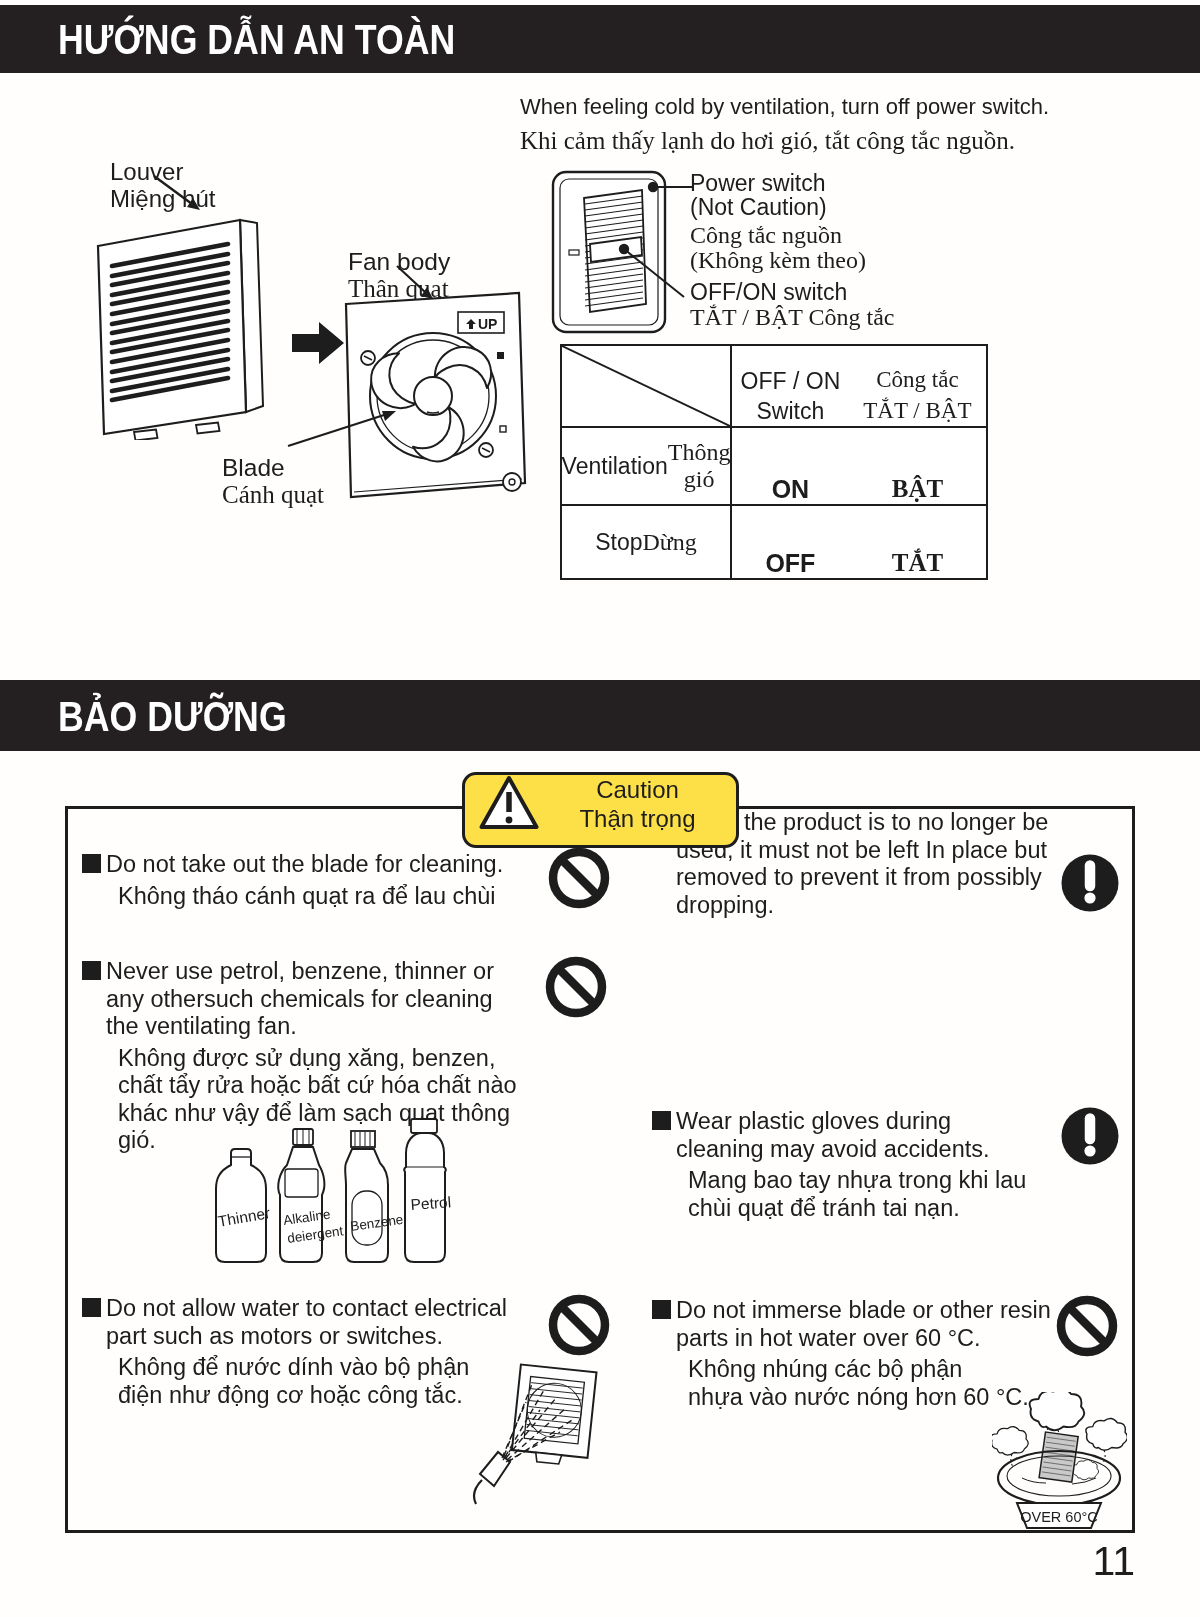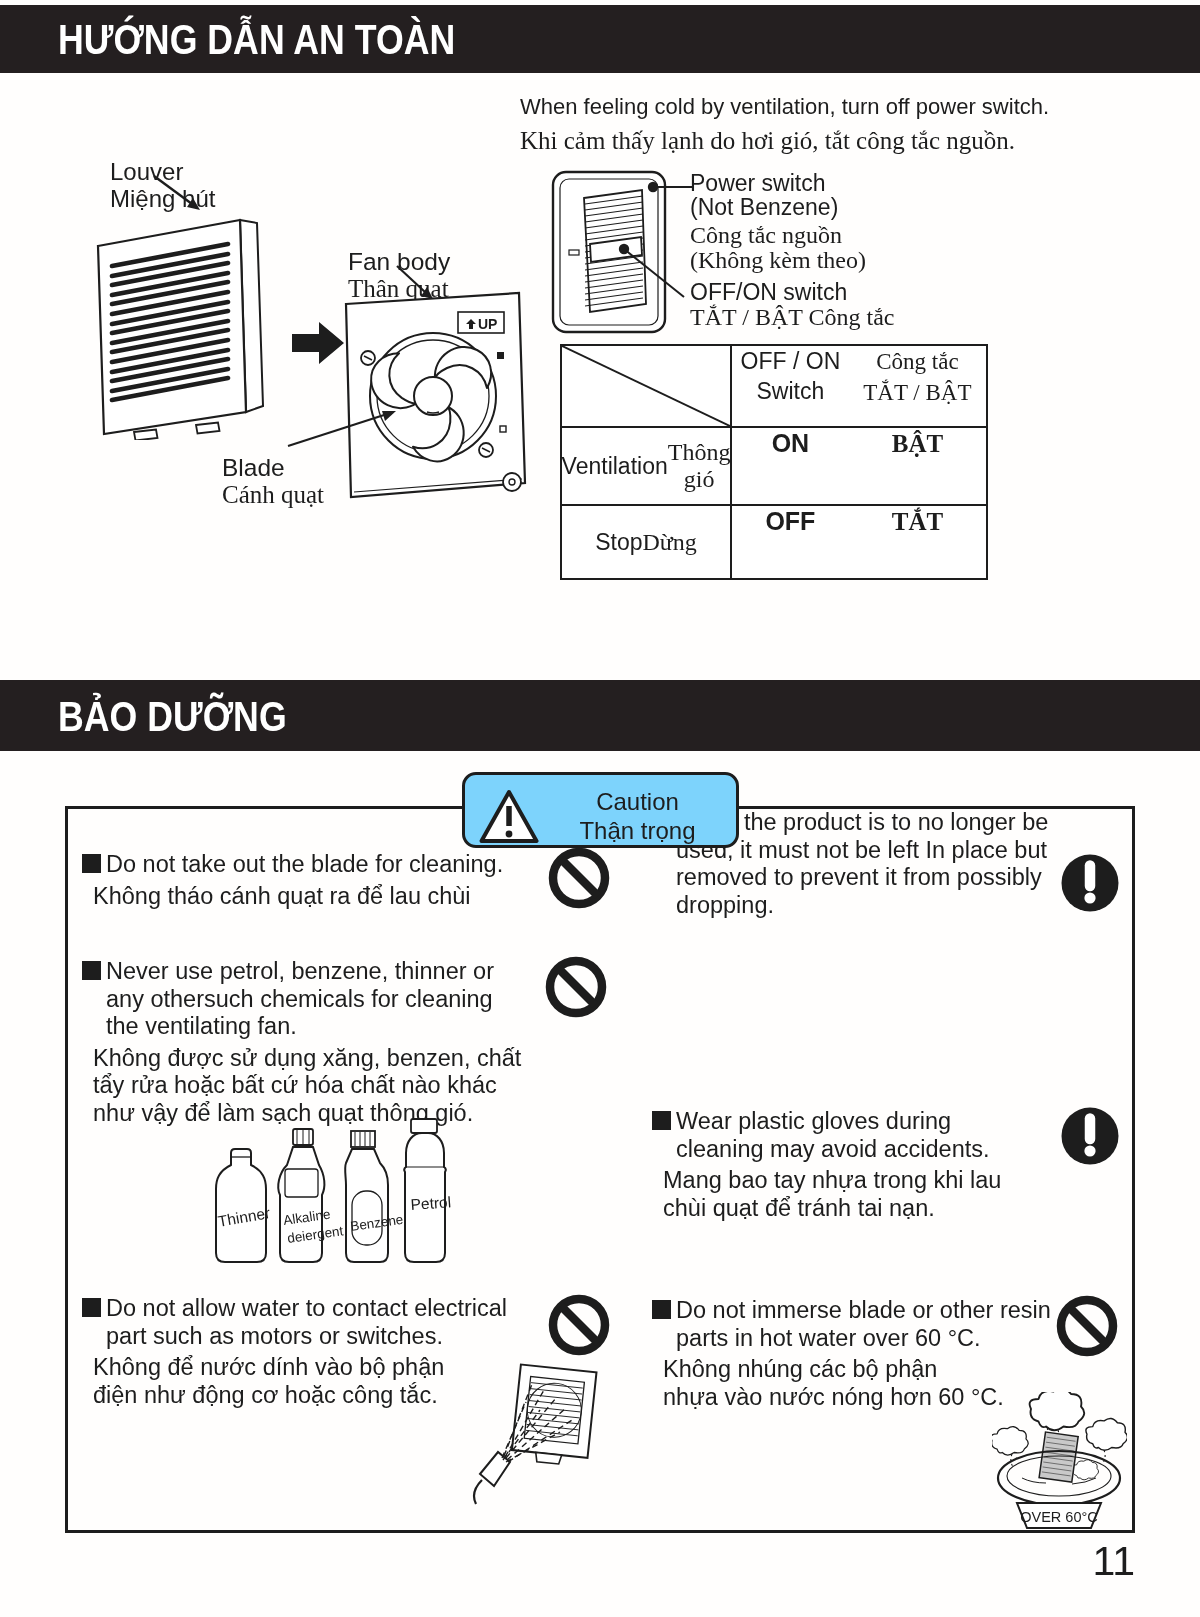--- a/index.html
+++ b/index.html
@@ -17,36 +17,36 @@
   .intro2{font-size:25px;white-space:nowrap;margin-top:7px;}
   .pslab{position:absolute;left:690px;white-space:nowrap;}
   .ps-en{font-size:23px;}
   .ps-vi{font-size:24px;font-family:"Liberation Serif",serif;}
   
   .swtable{position:absolute;left:560px;top:344px;width:424px;border:2.5px solid #1d1d1d;background:#fff;}
   .trow{display:flex;align-items:stretch;}
   .trow + .trow{border-top:2.5px solid #1d1d1d;}
   .tc1{width:168px;border-right:2.5px solid #1d1d1d;display:flex;flex-direction:row;
        align-items:center;justify-content:center;text-align:center;position:relative;}
-  .tc2{flex:1;display:flex;align-items:flex-start;}
+  .tc2{flex:1;display:flex;align-items:flex-end;}
   .half-en{width:46%;text-align:center;font-size:23px;line-height:30px;}
   .half-vi{width:54%;text-align:center;font-size:23px;line-height:31px;font-family:"Liberation Serif",serif;}
   .thead{height:80px;}.tr1{height:76px;}.tr2{height:72px;}
   .mode-en{font-size:23px;}.mode-vi{font-size:24px;font-family:"Liberation Serif",serif;}
   .state{font-size:25px;font-weight:bold;}
   
   .mbox{position:absolute;left:65px;top:806px;width:1064px;height:721px;border:3px solid #1d1d1d;background:transparent;}
   .caution{position:absolute;left:462px;top:772px;width:271px;height:70px;border:3px solid #1d1d1d;
-           border-radius:14px;background:#7dd3fc;display:flex;align-items:flex-end;z-index:3;}
+           border-radius:14px;background:#fde047;display:flex;align-items:flex-start;z-index:3;}
   .caution-txt{flex:1;text-align:center;font-size:24px;line-height:29px;}
   .m-item{position:absolute;font-size:23.5px;line-height:27.5px;}
   .m-en{display:flex;}
   .bullet{width:19px;height:19px;background:#1d1d1d;flex:none;margin:3px 5px 0 0;}
   .m-en-text,.m-vi{white-space:pre-line;}
-  .m-vi{margin-left:11px;margin-top:4px;}
+  .m-vi{margin-left:36px;margin-top:4px;}
   .icon{position:absolute;}
   .pagenum{position:absolute;left:1030px;top:1538px;width:105px;text-align:right;font-size:41px;}
   svg{display:block;}
 </style>
 </head>
 <body>
 
 <div class="page">
 
   <div class="bar" style="top:5px;">
@@ -137,21 +137,21 @@
     <path d="M35,38 L93,30 M35,44 L93,36 M35,50 L93,42 M35,56 L93,48 M35,62 L93,54 M35,68 L93,60 M35,74 L93,66 M35,80 L93,72 M35,86 L93,78 M35,92 L93,84 M35,98 L93,90 M35,104 L93,96 M35,110 L93,102 M35,116 L93,108 M35,122 L93,114 M35,128 L93,120 M35,134 L93,126 M35,140 L93,132" stroke="#1d1d1d" stroke-width="1.1" fill="none"></path>
     <path d="M40,78 L91,71 L92,89 L41,96 Z" fill="#fff" stroke="#1d1d1d" stroke-width="1.8"></path>
     <rect x="19" y="84" width="10" height="5" fill="#fff" stroke="#1d1d1d" stroke-width="1.2"></rect>
     <circle cx="103" cy="21" r="5.2" fill="#1d1d1d"></circle>
     <line x1="103" y1="21" x2="144" y2="21" stroke="#1d1d1d" stroke-width="2.2"></line>
     <circle cx="74" cy="83" r="5.2" fill="#1d1d1d"></circle>
     <line x1="74" y1="83" x2="134" y2="131" stroke="#1d1d1d" stroke-width="2"></line>
   </svg>
 
   <div class="pslab ps-en" style="top:170px;">Power switch</div>
-  <div class="pslab ps-en" style="top:194px;">(Not Benzene)</div>
+  <div class="pslab ps-en" style="top:194px;">(Not Caution)</div>
   <div class="pslab ps-vi" style="top:222px;">Công tắc nguồn</div>
   <div class="pslab ps-vi" style="top:247px;">(Không kèm theo)</div>
   <div class="pslab ps-en" style="top:279px;">OFF/ON switch</div>
   <div class="pslab ps-vi" style="top:304px;">TẮT / BẬT Công tắc</div>
 
   <div class="swtable">
     <div class="trow thead">
       <div class="tc1">
         <svg width="168" height="80" viewBox="0 0 168 80" style="position:absolute;left:0;top:0;">
           <line x1="0" y1="0" x2="168" y2="80" stroke="#1d1d1d" stroke-width="2"></line>

